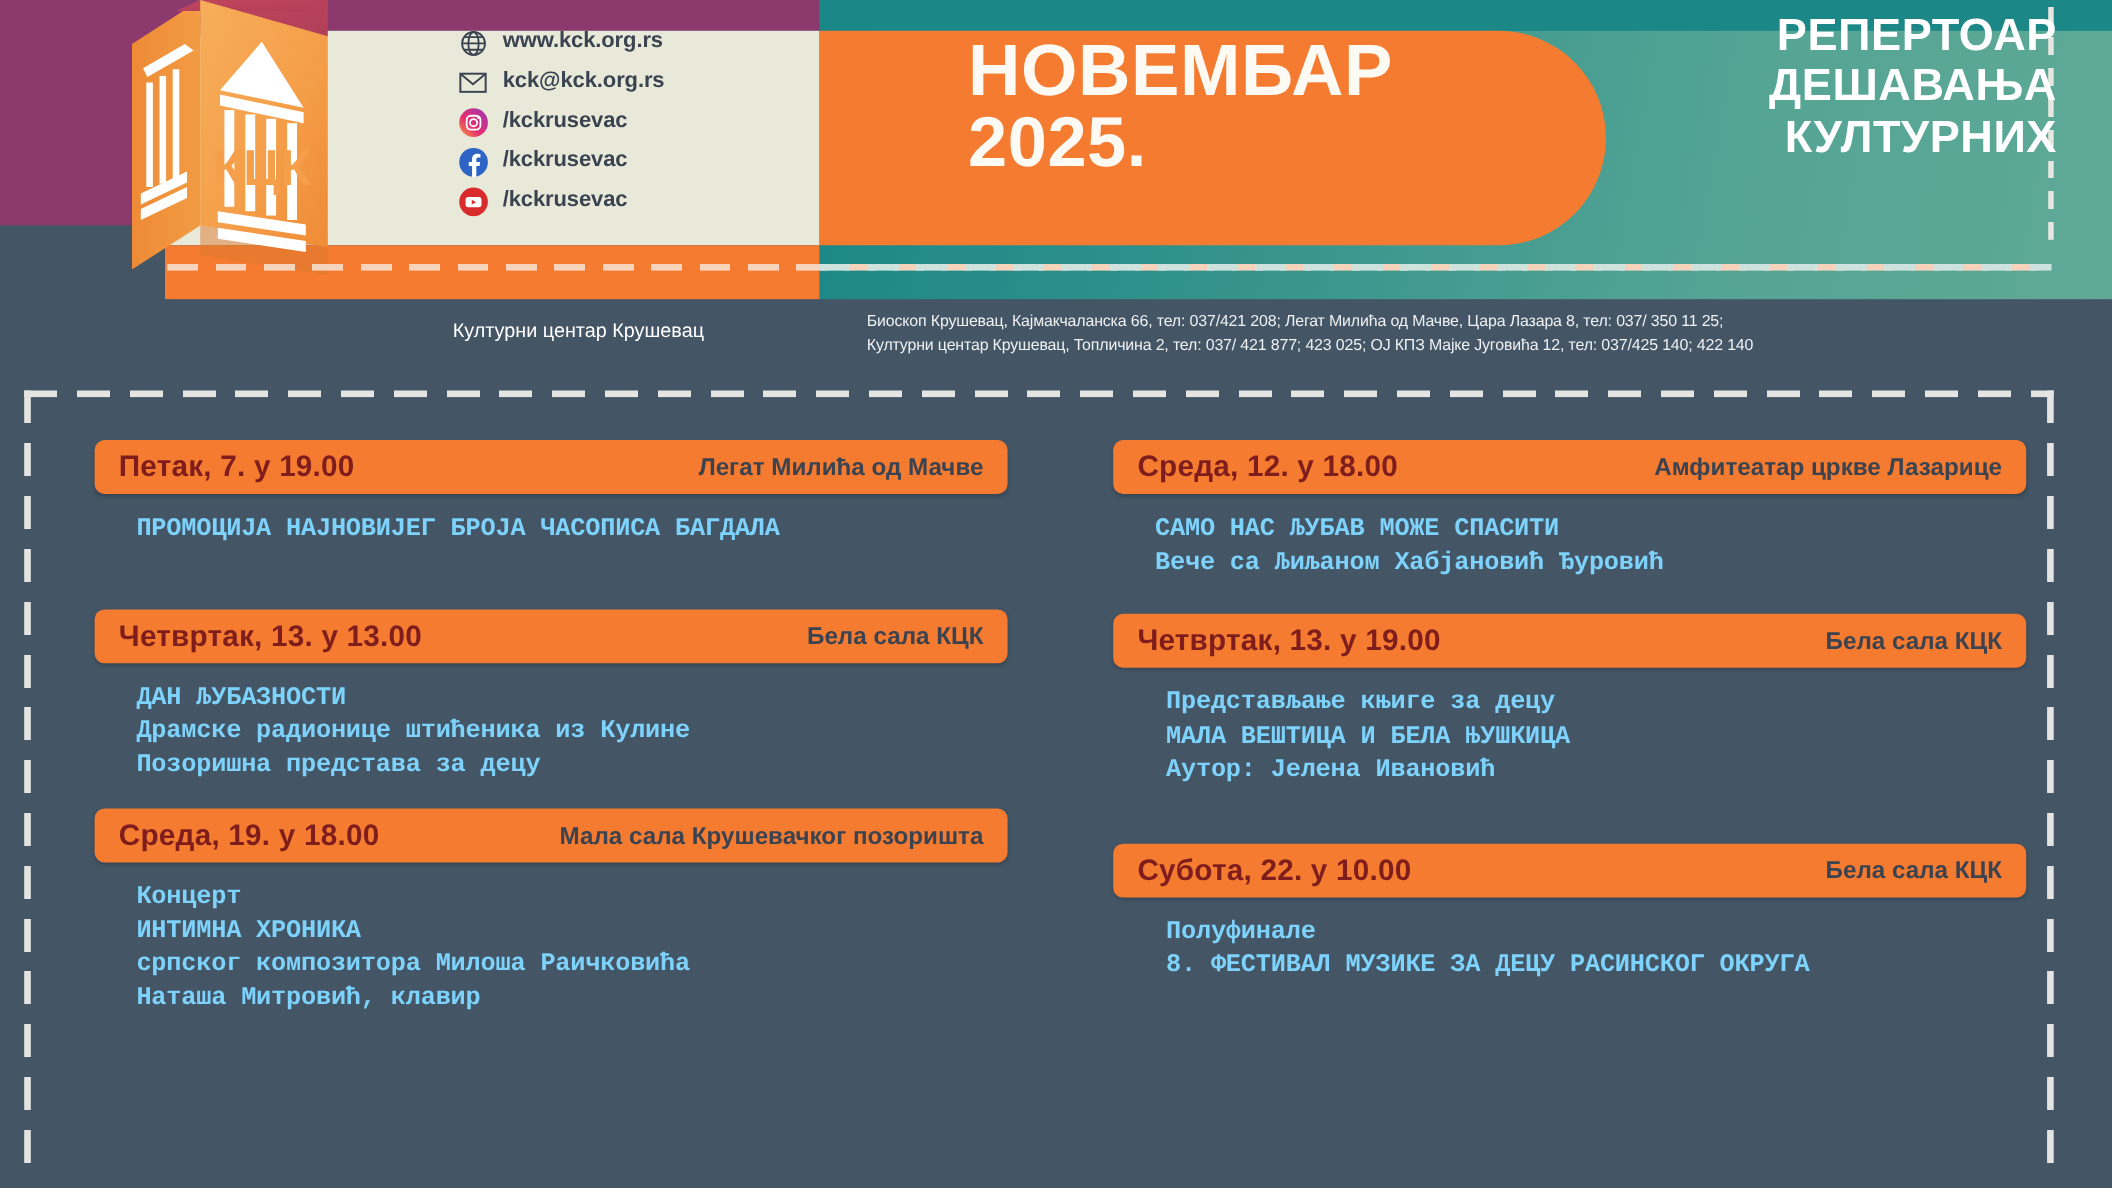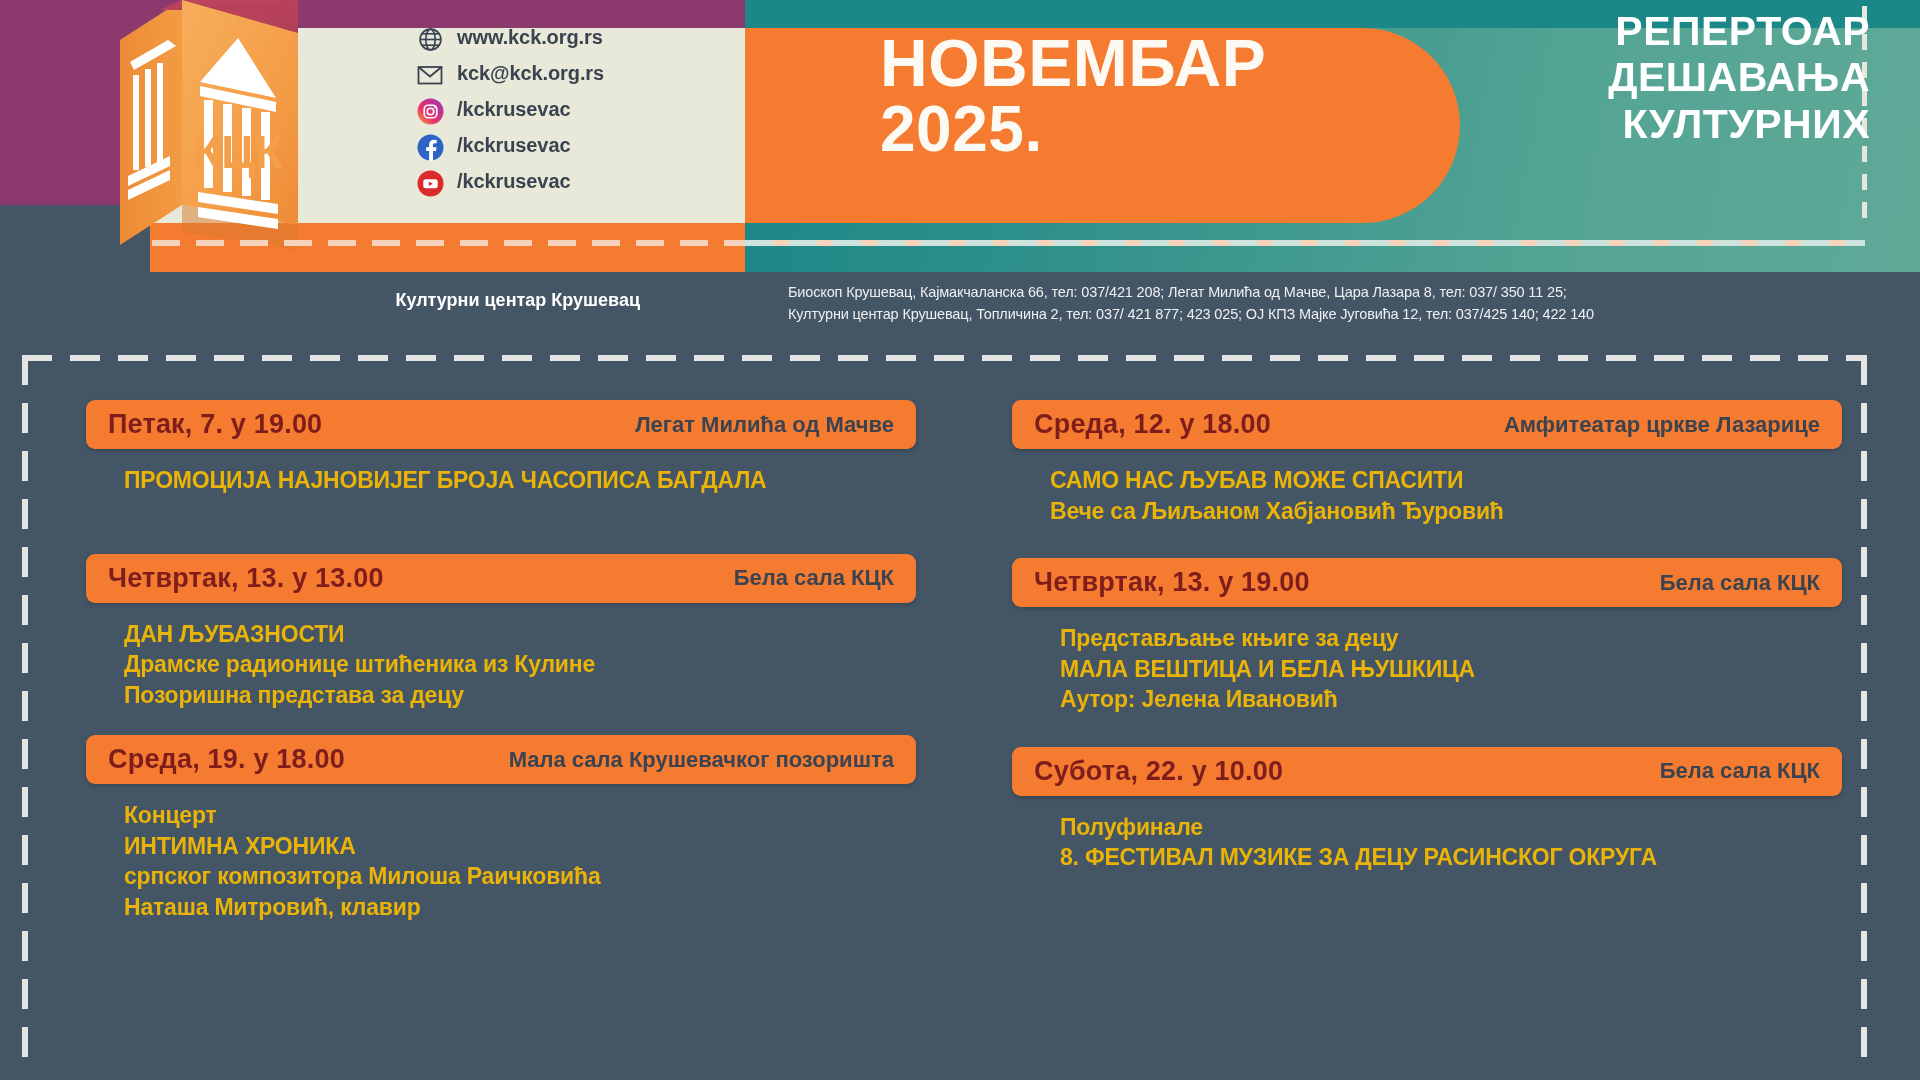--- a/index.html
+++ b/index.html
@@ -88,21 +88,21 @@
   .contact-row { display:flex; align-items:flex-start; height:33px; margin-bottom:3px; }
   .contact-row .ic { width:30px; height:26px; display:flex; align-items:center; justify-content:center; margin-right:12px; }
   .contact-row .tx { color:#3a4350; font-size:20px; font-weight:bold; letter-spacing:-0.1px; }
 
   
   .logo-wrap { position:absolute; left:120px; top:0px; width:290px; height:262px; z-index:5; }
 
   
   .org-name {
     position:absolute; left:390px; top:290px; width:250px;
-    color:#ffffff; font-size:18px; font-weight:bold; text-align:right;
+    color:#ffffff; font-size:18px; font-weight:normal; text-align:right;
   }
   .addr {
     position:absolute; left:788px; top:281px; width:1120px;
     color:#eef0f2; font-size:14.5px; font-weight:normal; line-height:1.55;
     letter-spacing:-0.15px;
   }
 
   
   #frame {
     position:absolute; left:22px; top:355px; width:1845px; height:720px;
@@ -131,22 +131,22 @@
     white-space:nowrap;
   }
   .ev-venue {
     color:#3b4350; font-weight:bold; font-size:22px; letter-spacing:0px;
     white-space:nowrap;
   }
   .ev-lines {
     padding:16px 0 0 38px;
   }
   .ev-lines .ln {
-    color:#eab308; font-size:23px; font-weight:bold; line-height:1.33;
-    letter-spacing:-0.2px; white-space:nowrap;
+    color:#7dd3fc; font-size:23px; font-weight:bold; line-height:1.33;
+    letter-spacing:-0.2px; white-space:nowrap;font-family:Liberation Mono, monospace;
   }
   .ev-lines .ln.caps { font-size:23px; }
 </style>
 </head>
 <body>
 
 <div id="page">
 
   <div id="header">
 
@@ -358,21 +358,21 @@
           <span class="ev-date">Четвртак, 13.  у  19.00</span>
           <span class="ev-venue">Бела сала КЦК</span>
         </div>
         <div class="ev-lines" style="padding-left:48px;">
           <div class="ln">Представљање књиге за децу</div>
           <div class="ln caps">МАЛА ВЕШТИЦА И БЕЛА ЊУШКИЦА</div>
           <div class="ln">Аутор: Јелена Ивановић</div>
         </div>
       </div>
 
-      <div class="event" style="margin-top:32px;">
+      <div class="event" style="margin-top:52px;">
         <div class="ev-pill">
           <span class="ev-date">Субота, 22. у  10.00</span>
           <span class="ev-venue">Бела сала КЦК</span>
         </div>
         <div class="ev-lines" style="padding-left:48px;">
           <div class="ln">Полуфинале</div>
           <div class="ln caps">8. ФЕСТИВАЛ МУЗИКЕ ЗА ДЕЦУ РАСИНСКОГ ОКРУГА</div>
         </div>
       </div>
     </div>

